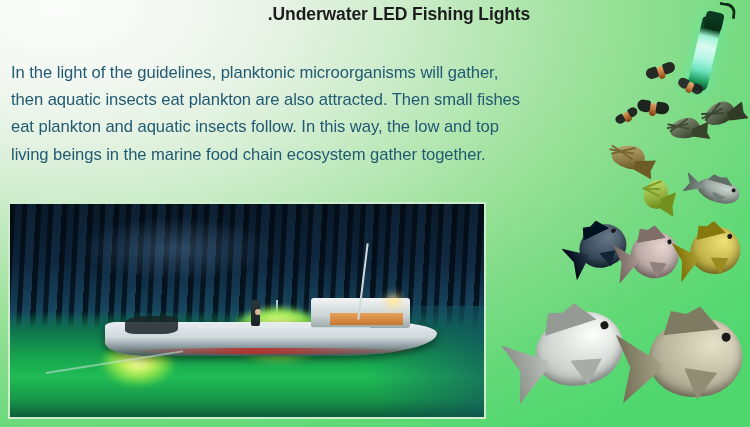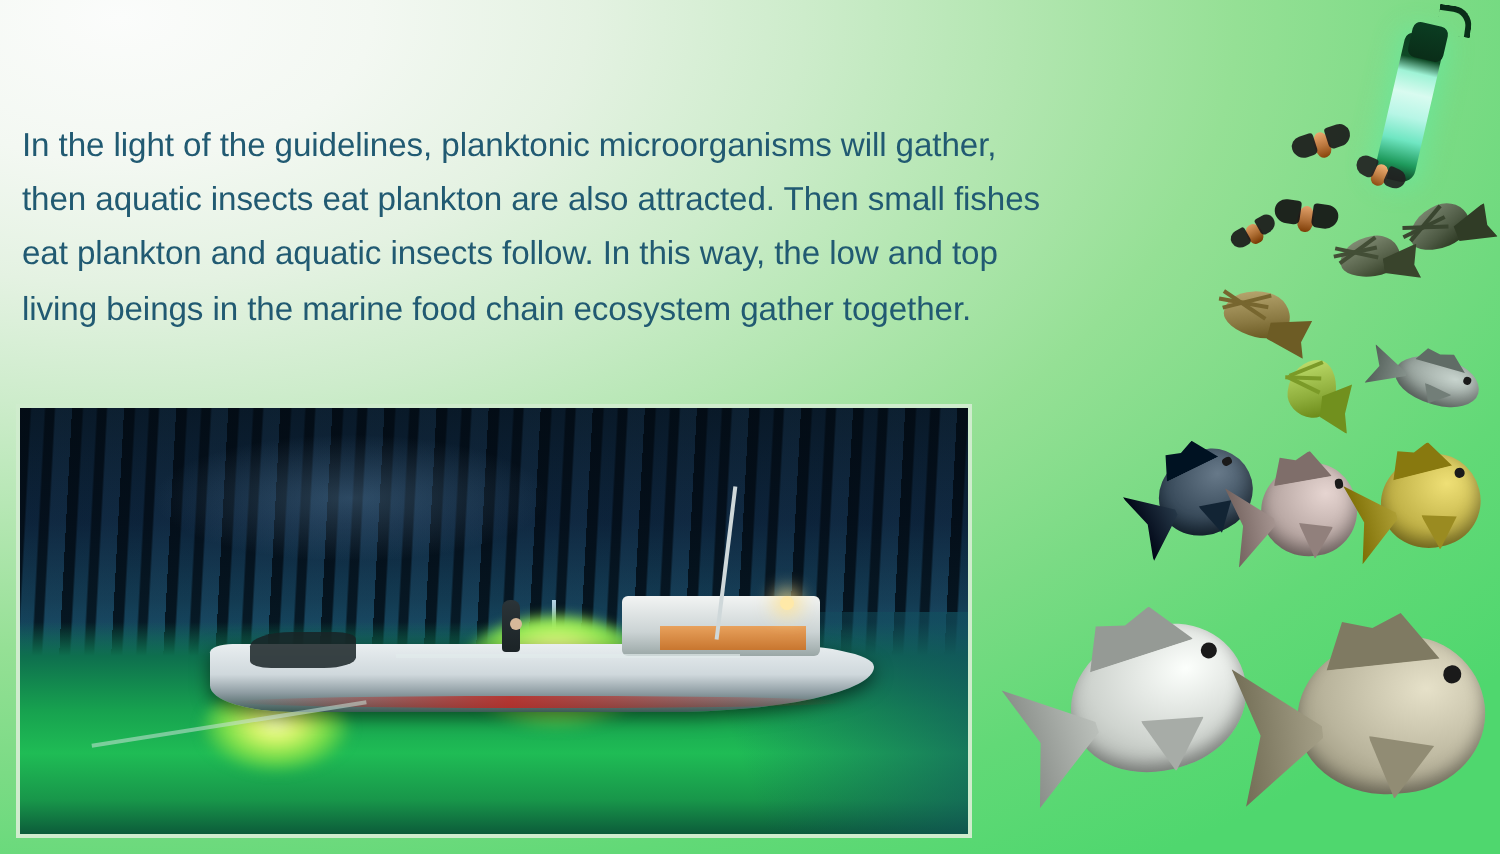--- a/index.html
+++ b/index.html
@@ -250,20 +250,21 @@
   .eye {
     position:absolute; border-radius:50%;
     background: #1a1a1a;
   }
 </style>
 </head>
 <body>
 
 <div id="slide">
 
+  <div id="title">.Underwater LED Fishing Lights</div>
 
   <div id="paragraph">In the light of the guidelines, planktonic microorganisms will gather, then aquatic insects eat plankton are also attracted. Then small fishes eat plankton and aquatic insects follow. In this way, the low and top living beings in the marine food chain ecosystem gather together.</div>
 
   <div id="photo">
     <div class="photo-inner">
       <div class="water-dark"></div>
       <div class="reflections"></div>
       <div class="sky-glint"></div>
 
       <div class="water-green"></div>

